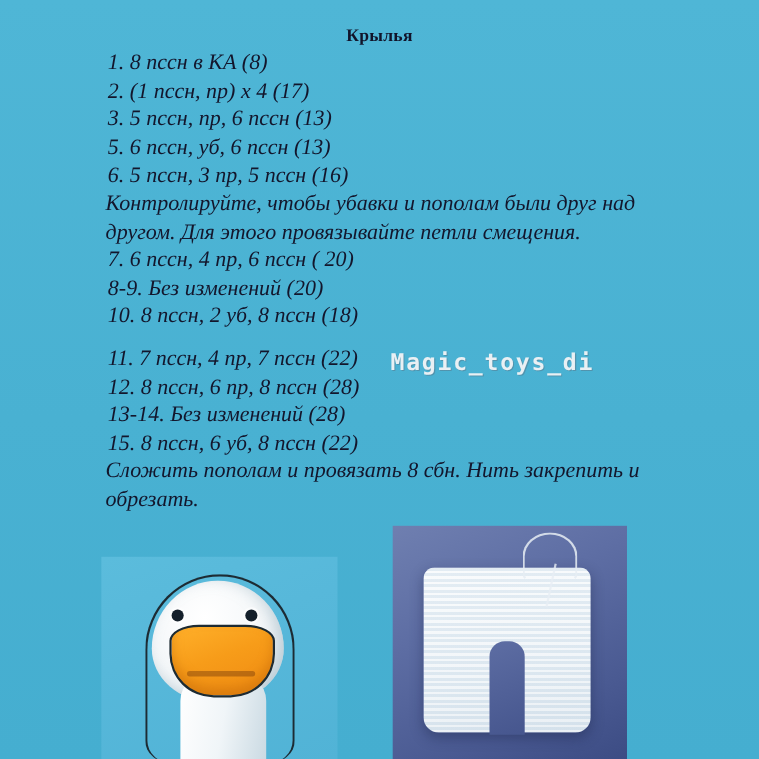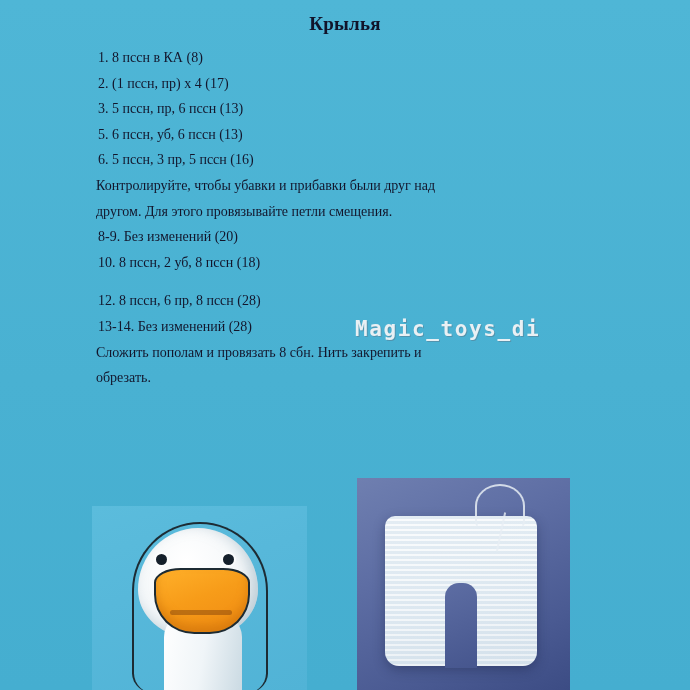--- a/index.html
+++ b/index.html
@@ -15,37 +15,38 @@
   }
   .page {
     position: relative;
     width: 690px;
     height: 690px;
     background: linear-gradient(180deg, #4fb6d6 0%, #49b1d2 55%, #45aed0 100%);
     overflow: hidden;
   }
   .title {
     text-align: center;
-    font-size: 19px;
+    font-size: 16px;
     font-weight: bold;
     color: #11142a;
-    margin-top: 13px;
+    margin-top: 24px;
     letter-spacing: 0.2px;
   }
   .lines {
     position: absolute;
     top: 45px;
     left: 98px;
     right: 30px;
   }
   .line {
-    font-size: 14px;
+    font-size: 20px;
     line-height: 25.6px;
     color: #13162c;
     white-space: pre-wrap;
+    font-style: italic;
   }
   .line.wrap {
     margin-left: -2px;
   }
   .gap {
     height: 13px;
   }
   .watermark {
     position: absolute;
     left: 355px;
@@ -191,27 +192,30 @@
 <div class="page">
 
   <div class="title">Крылья</div>
 
   <div class="lines">
     <div class="line">1. 8 пссн в КА (8)</div>
     <div class="line">2. (1 пссн, пр) х 4 (17)</div>
     <div class="line">3. 5 пссн, пр, 6 пссн (13)</div>
     <div class="line">5. 6 пссн, уб, 6 пссн (13)</div>
     <div class="line">6. 5 пссн, 3 пр, 5 пссн (16)</div>
-    <div class="line wrap">Контролируйте, чтобы убавки и прибавки были друг над</div>
+    <div class="line wrap">Контролируйте, чтобы убавки и пополам были друг над</div>
     <div class="line wrap">другом. Для этого провязывайте петли смещения.</div>
+    <div class="line">7. 6 пссн, 4 пр, 6 пссн ( 20)</div>
     <div class="line">8-9. Без изменений (20)</div>
     <div class="line">10. 8 пссн, 2 уб, 8 пссн (18)</div>
     <div class="gap"></div>
+    <div class="line">11. 7 пссн, 4 пр, 7 пссн (22)</div>
     <div class="line">12. 8 пссн, 6 пр, 8 пссн (28)</div>
     <div class="line">13-14. Без изменений (28)</div>
+    <div class="line">15. 8 пссн, 6 уб, 8 пссн (22)</div>
     <div class="line wrap">Сложить пополам и провязать 8 сбн. Нить закрепить и</div>
     <div class="line wrap">обрезать.</div>
   </div>
 
   <div class="watermark">Magic_toys_di</div>
 
   <div class="goose">
     <div class="sky"></div>
     <div class="head"></div>
     <div class="neck"></div>

